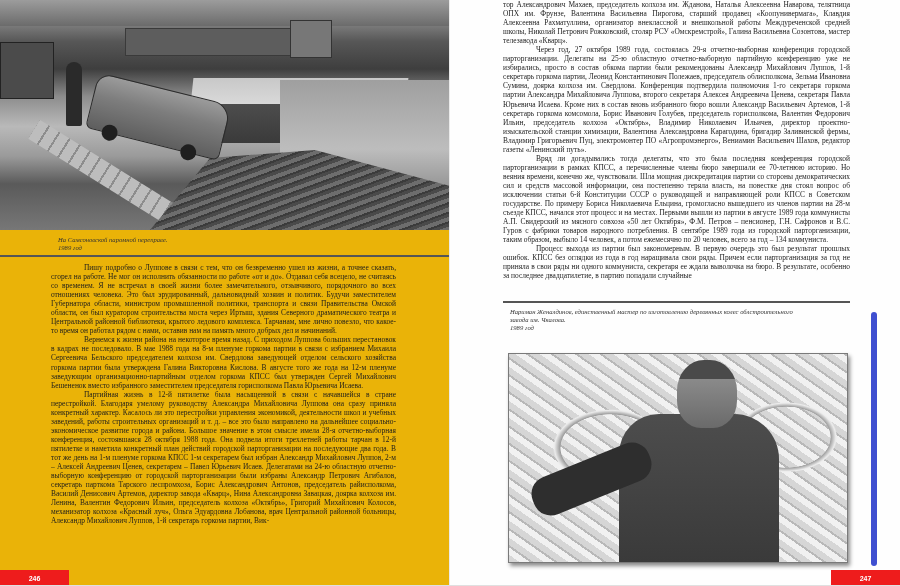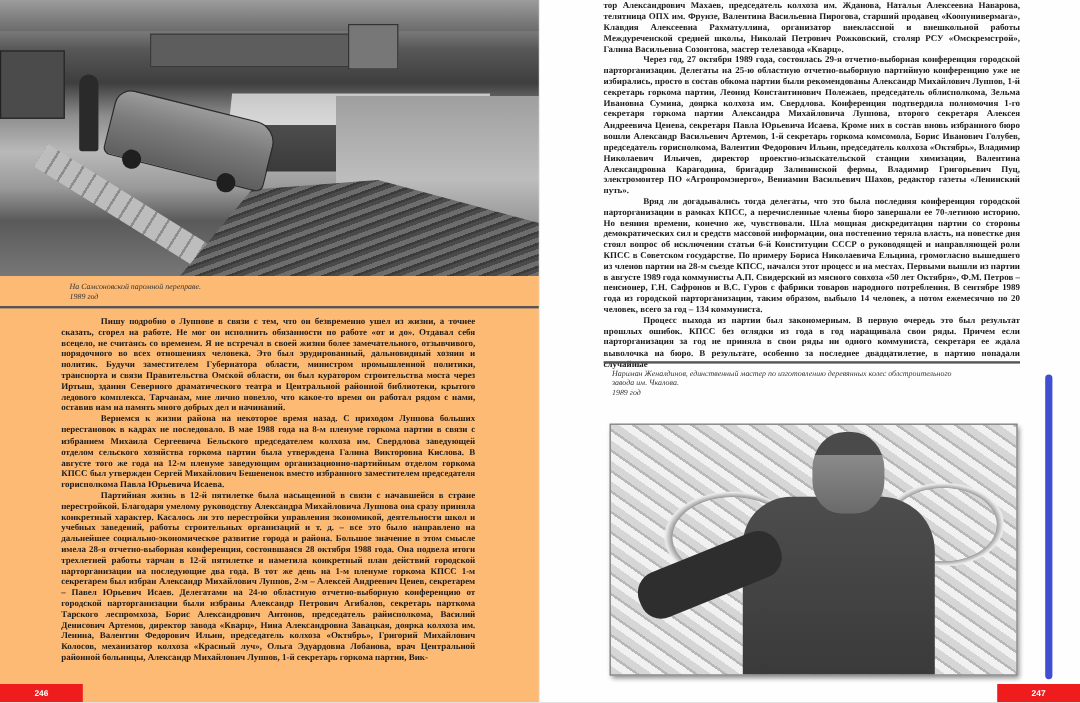--- a/index.html
+++ b/index.html
@@ -3,21 +3,21 @@
 <meta charset="utf-8">
 <style>
   html, body { margin: 0; padding: 0; }
   body {
     width: 900px; height: 586px; overflow: hidden; position: relative;
     background: #ffffff;
     font-family: "Liberation Serif", "DejaVu Serif", serif;
     color: #1a1a1a;
   }
   .spread { position: absolute; left: 0; top: 0; width: 900px; height: 586px; }
-  .page { position: absolute; top: 0; height: 586px; background: #fdba74; }
+  .page { position: absolute; top: 0; height: 586px; background: #eab308; }
   .page-left { left: 0; width: 450px; }
   .page-right { left: 450px; width: 450px; background: #fefefe; }
   .gutter { position: absolute; left: 449px; top: 0; width: 2px; height: 586px;
     background: linear-gradient(to right, #e6e6e6, #f7f7f7); }
 
   
   .photo { position: absolute; overflow: hidden; }
   .photo-ferry { left: 0; top: 0; width: 450px; height: 230px;
     background:
       linear-gradient(180deg, #6f6f6f 0%, #8a8a8a 8%, #575757 18%, #3e3e3e 30%, #8d8d8d 42%, #b9b9b9 55%, #9a9a9a 68%, #5a5a5a 80%, #777 100%);
@@ -36,21 +36,21 @@
 
   .caption { position: absolute; font-style: italic; font-size: 6.6px; line-height: 8px; color: #333; }
   .cap-left { left: 58px; top: 236px; width: 260px; }
   .cap-right { left: 510px; top: 308px; width: 380px; }
 
   .rule { position: absolute; height: 2px; background: #555; }
   .rule-left { left: 0; top: 255px; width: 450px; }
   .rule-right { left: 503px; top: 301px; width: 347px; }
 
   .text-block { position: absolute; font-size: 7.45px; line-height: 9.05px; text-align: justify; color: #1c1c1c; }
-  .text-block p { margin: 0; text-indent: 33px; font-weight: bold; }
+  .text-block p { margin: 0; text-indent: 33px; }
   .text-block p.cont { text-indent: 0; }
   .tb-left { left: 51px; top: 263px; width: 345px; }
   .tb-right { left: 503px; top: 0px; width: 347px; }
 
   .photo-wheels { left: 508px; top: 353px; width: 338px; height: 208px;
     background:
       radial-gradient(ellipse 90px 60px at 30% 45%, transparent 55%, #9d9d9d 56%, #eaeaea 62%, transparent 64%),
       radial-gradient(ellipse 80px 55px at 82% 40%, transparent 55%, #a2a2a2 56%, #ececec 62%, transparent 64%),
       repeating-linear-gradient(35deg, #d6d6d6 0 6px, #f1f1f1 6px 12px, #b8b8b8 12px 14px),
       #dcdcdc;

